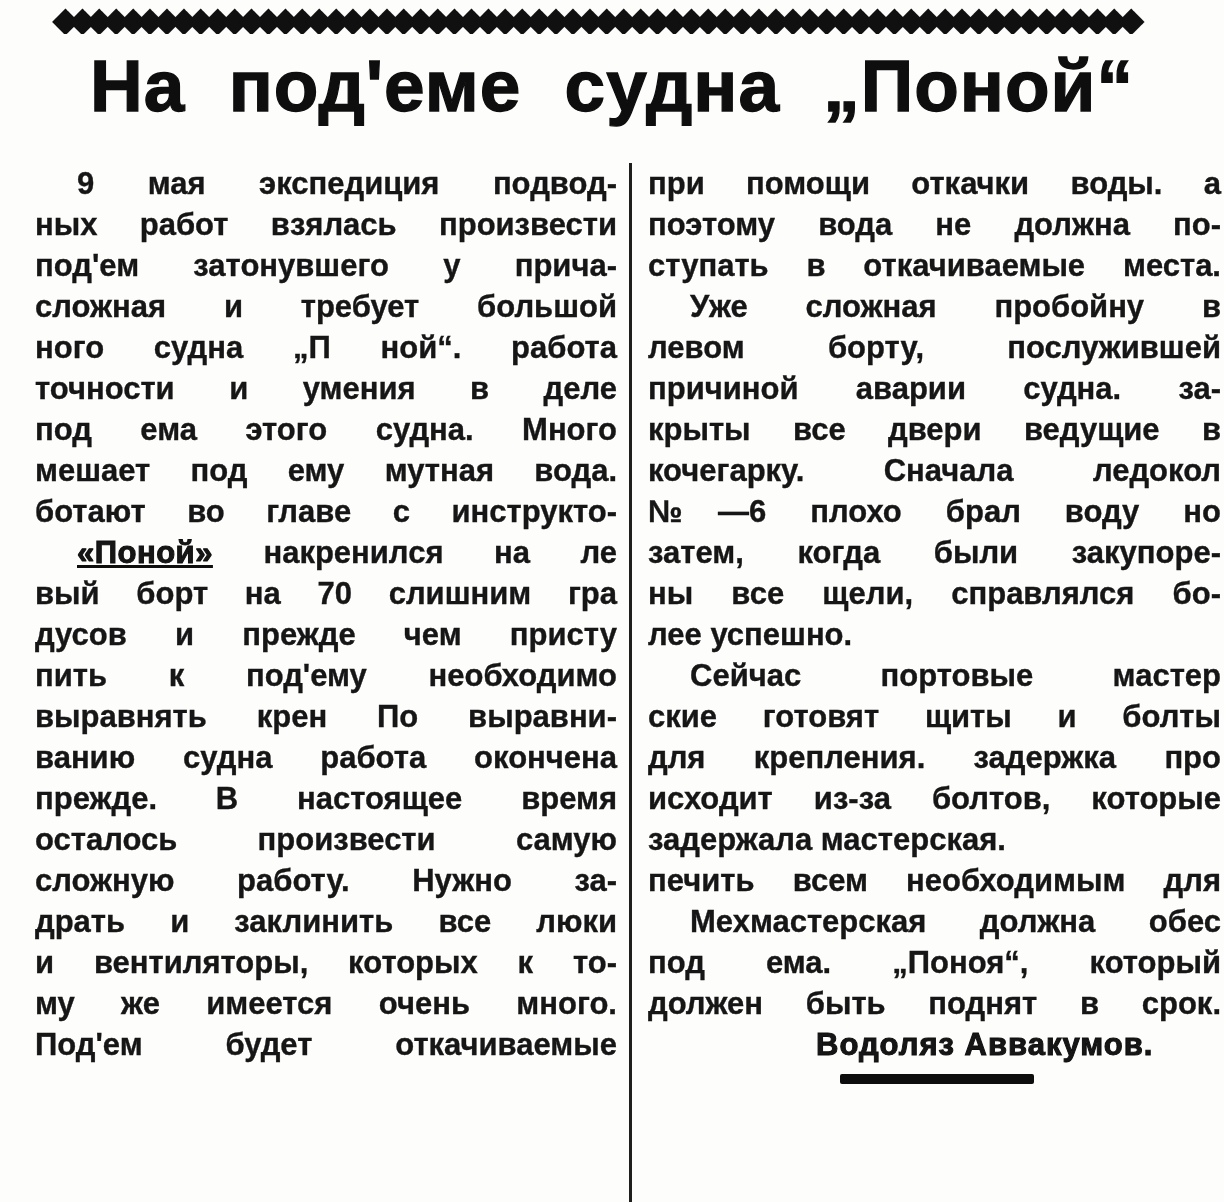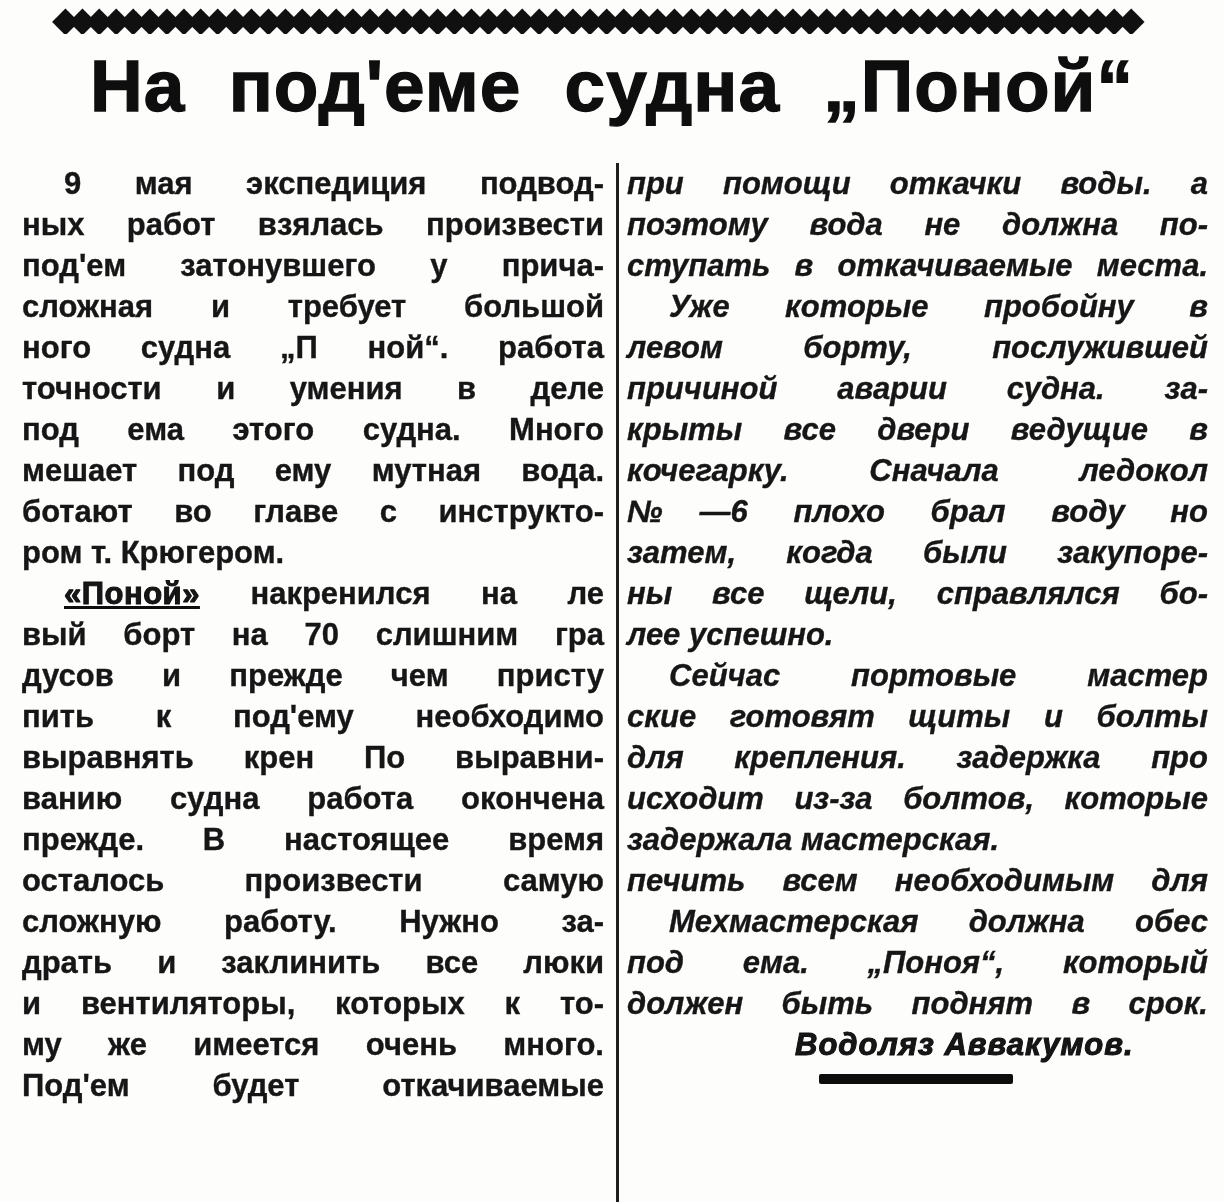--- a/index.html
+++ b/index.html
@@ -17,28 +17,28 @@
   }
   .title {
     position:absolute; top:44px; left:0; width:100%; margin:0;
     text-align:center;
     font-size:73px; font-weight:700; letter-spacing:1px; word-spacing:22px;
     color:#0e0e0e;
     -webkit-text-stroke:1.3px #0e0e0e;
     white-space:nowrap;
   }
   .columns {
-    position:absolute; top:163px; left:22px; width:1186px; height:1039px;
+    position:absolute; top:163px; left:35px; width:1186px; height:1039px;
     display:flex; align-items:flex-start;
   }
   .col { font-size:31px; font-weight:700; line-height:41px;
          -webkit-text-stroke:0.35px #161616; }
   .col-left  { width:582px; }
   .divider   { width:3px; align-self:stretch; background:#1e1e1e; margin-left:12px; }
-  .col-right { flex:1; margin-left:8px;font-style:italic; }
+  .col-right { flex:1; margin-left:16px; }
   .ln { height:41px; text-align:justify; text-align-last:justify; overflow:visible; white-space:nowrap; }
   .ln.end { text-align-last:left; }
   .ln.ind { padding-left:42px; }
   .lead { -webkit-text-stroke:1px #0e0e0e; letter-spacing:0.5px;text-decoration:underline; }
   .sig {
     height:41px; padding-left:168px; white-space:nowrap;
     font-weight:700; letter-spacing:1px;
     -webkit-text-stroke:1px #0e0e0e;
   }
   .sig-rule {
@@ -60,21 +60,20 @@
     <div class="col col-left">
       <div class="ln ind">9 мая экспедиция подвод-</div>
       <div class="ln">ных работ взялась произвести</div>
       <div class="ln">под'ем затонувшего у прича-</div>
       <div class="ln">сложная и требует большой</div>
       <div class="ln">ного судна „П ной“. работа</div>
       <div class="ln">точности и умения в деле</div>
       <div class="ln">под ема этого судна. Много</div>
       <div class="ln">мешает под ему мутная вода.</div>
       <div class="ln">ботают во главе с инструкто-</div>
-      <div class="ln end">ром т. Крюгером.</div>
 
       <div class="ln ind"><span class="lead">«Поной»</span><span> накренился на ле</span></div>
       <div class="ln">вый борт на 70 слишним гра</div>
       <div class="ln">дусов и прежде чем присту</div>
       <div class="ln">пить к под'ему необходимо</div>
       <div class="ln">выравнять крен По выравни-</div>
       <div class="ln">ванию судна работа окончена</div>
       <div class="ln">прежде. В настоящее время</div>
       <div class="ln">осталось произвести самую</div>
       <div class="ln">сложную работу. Нужно за-</div>
@@ -84,21 +83,21 @@
       <div class="ln">Под'ем будет откачиваемые</div>
     </div>
 
     <div class="divider"></div>
 
     <div class="col col-right">
       <div class="ln">при помощи откачки воды. а</div>
       <div class="ln">поэтому вода не должна по-</div>
       <div class="ln">ступать в откачиваемые места.</div>
 
-      <div class="ln ind">Уже которые пробойну в</div>
+      <div class="ln ind">Уже сложная пробойну в</div>
       <div class="ln">левом борту, послужившей</div>
       <div class="ln">причиной аварии судна. за-</div>
       <div class="ln">крыты все двери ведущие в</div>
       <div class="ln">кочегарку. Сначала ледокол</div>
       <div class="ln">№—6 плохо брал воду но</div>
       <div class="ln">затем, когда были закупоре-</div>
       <div class="ln">ны все щели, справлялся бо-</div>
       <div class="ln end">лее успешно.</div>
 
       <div class="ln ind">Сейчас портовые мастер</div>

